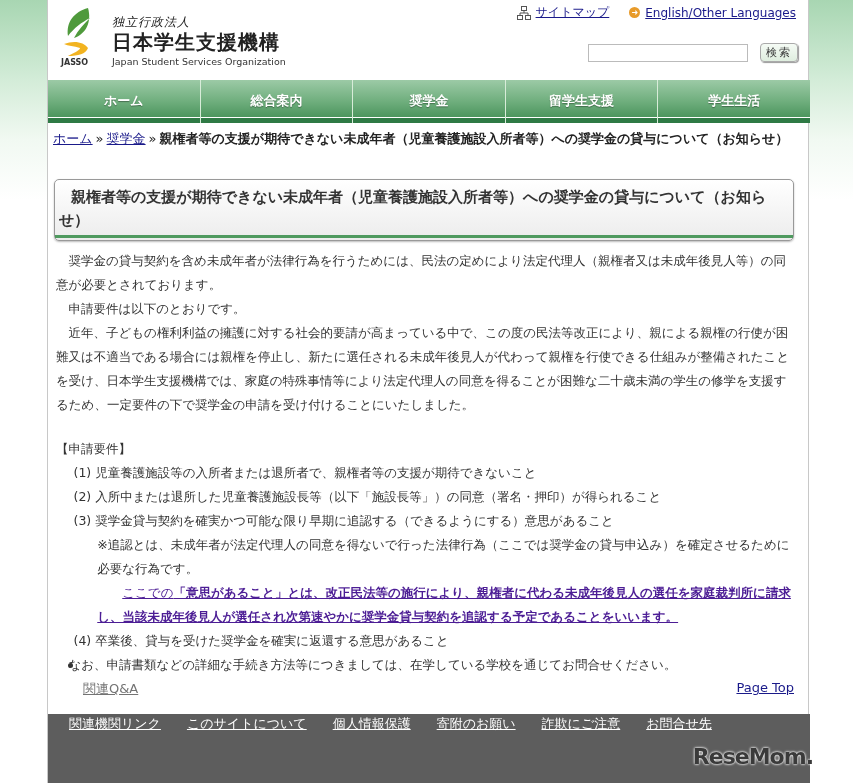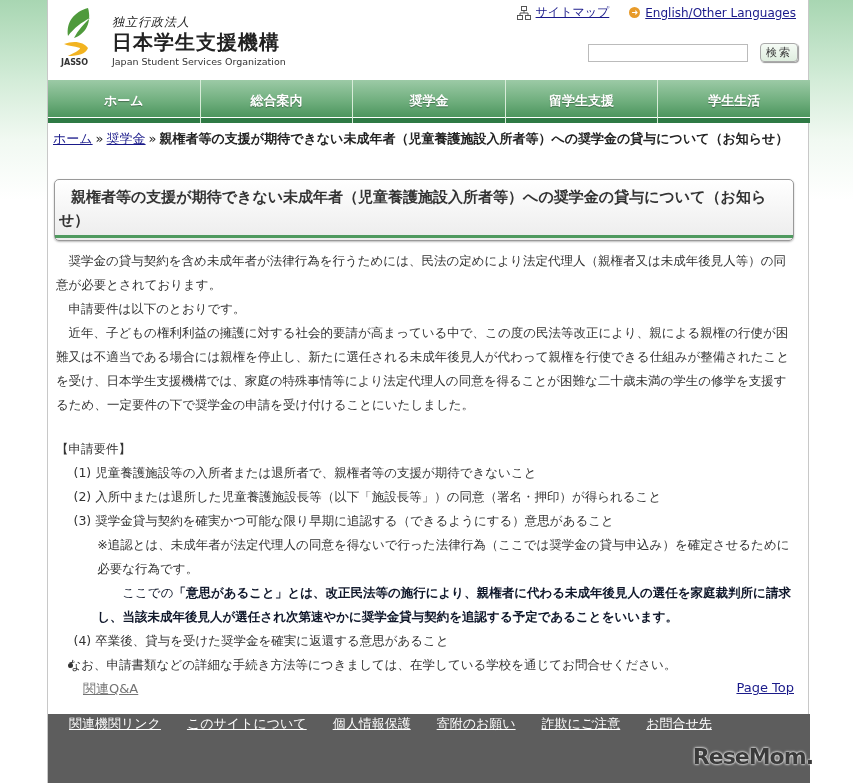--- a/index.html
+++ b/index.html
@@ -63,21 +63,21 @@
     font-size: 15px; font-weight: bold; color: #333; line-height: 23px;
     text-indent: 12px;
   }
   .heading::after { content: ""; position: absolute; left: 0; right: 0; bottom: 2px; height: 3px; background: #4f9a5f; }
   
   .content { position: absolute; top: 249px; left: 8px; width: 740px; font-size: 12.5px; line-height: 24px; color: #333; }
   .indent1 { text-indent: 1em; }
   .gap { height: 20px; }
   .req-item { padding-left: 1.4em; }
   .note { padding-left: 3.3em; }
-  .strong-para { padding-left: 3.3em; font-weight: bold; color: #0f172a; }
+  .strong-para { padding-left: 3.3em; font-weight: bold; color: #4c1d95; text-decoration: underline; }
   .strong-para .lead { font-weight: normal; }
   .qa { position: absolute; top: 632px; left: 20px; font-size: 13px; display: flex; align-items: center; }
   .qa .bullet { width: 5px; height: 5px; border-radius: 50%; background: #333; margin-right: 10px; }
   .qa a { color: #737373; text-decoration: underline; margin-top: 48px; }
   .pagetop { position: absolute; top: 680px; right: 14px; font-size: 13px; }
   .pagetop a { color: #1a1a8a; text-decoration: underline; }
   
   .footer { position: absolute; top: 714px; left: 0; width: 762px; height: 78px; background: #5d5d5d; }
   .footer-links { position: absolute; top: 1px; left: 21px; display: flex; font-size: 13px; }
   .footer-links a { color: #fff; text-decoration: underline; margin-right: 26px; }

